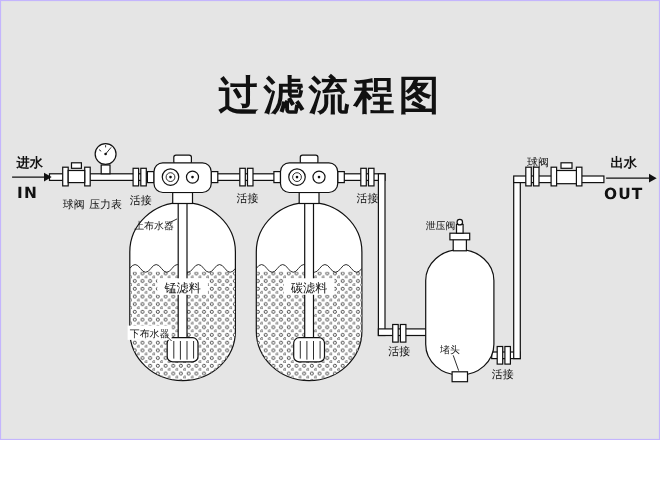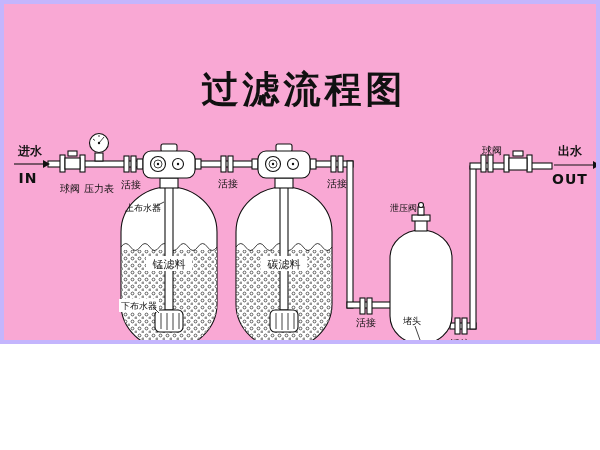--- a/index.html
+++ b/index.html
@@ -1,16 +1,16 @@
 <!DOCTYPE html>
 <html><head>
 <meta charset="utf-8">
 <style>
   html,body{margin:0;padding:0;background:#fff}
-  .stage{width:600px;height:344px;background:#f9a8d4;border:4px solid #c4b5fd;box-sizing:border-box;position:relative;font-family:"DejaVu Sans","Liberation Sans",sans-serif;overflow:hidden}
+  .stage{width:600px;height:400px;background:#e5e5e5;border:1px solid #c4b5fd;box-sizing:border-box;position:relative;font-family:"DejaVu Sans","Liberation Sans",sans-serif;overflow:hidden}
   svg{display:block}
   svg text{font-family:"DejaVu Sans","Liberation Sans",sans-serif;fill:#111}
   .t-title{font-size:37px;font-weight:bold;letter-spacing:4px}
   .t-cn{font-size:12px;font-weight:bold}
   .t-en{font-size:14px;font-weight:bold;letter-spacing:1px}
   .t-lab{font-size:10px}
   .t-small{font-size:9px}
   .t-media{font-size:11px}
   .pipe{fill:#fff;stroke:#111;stroke-width:1.1}
   .sym{fill:#fff;stroke:#111;stroke-width:1.1}

